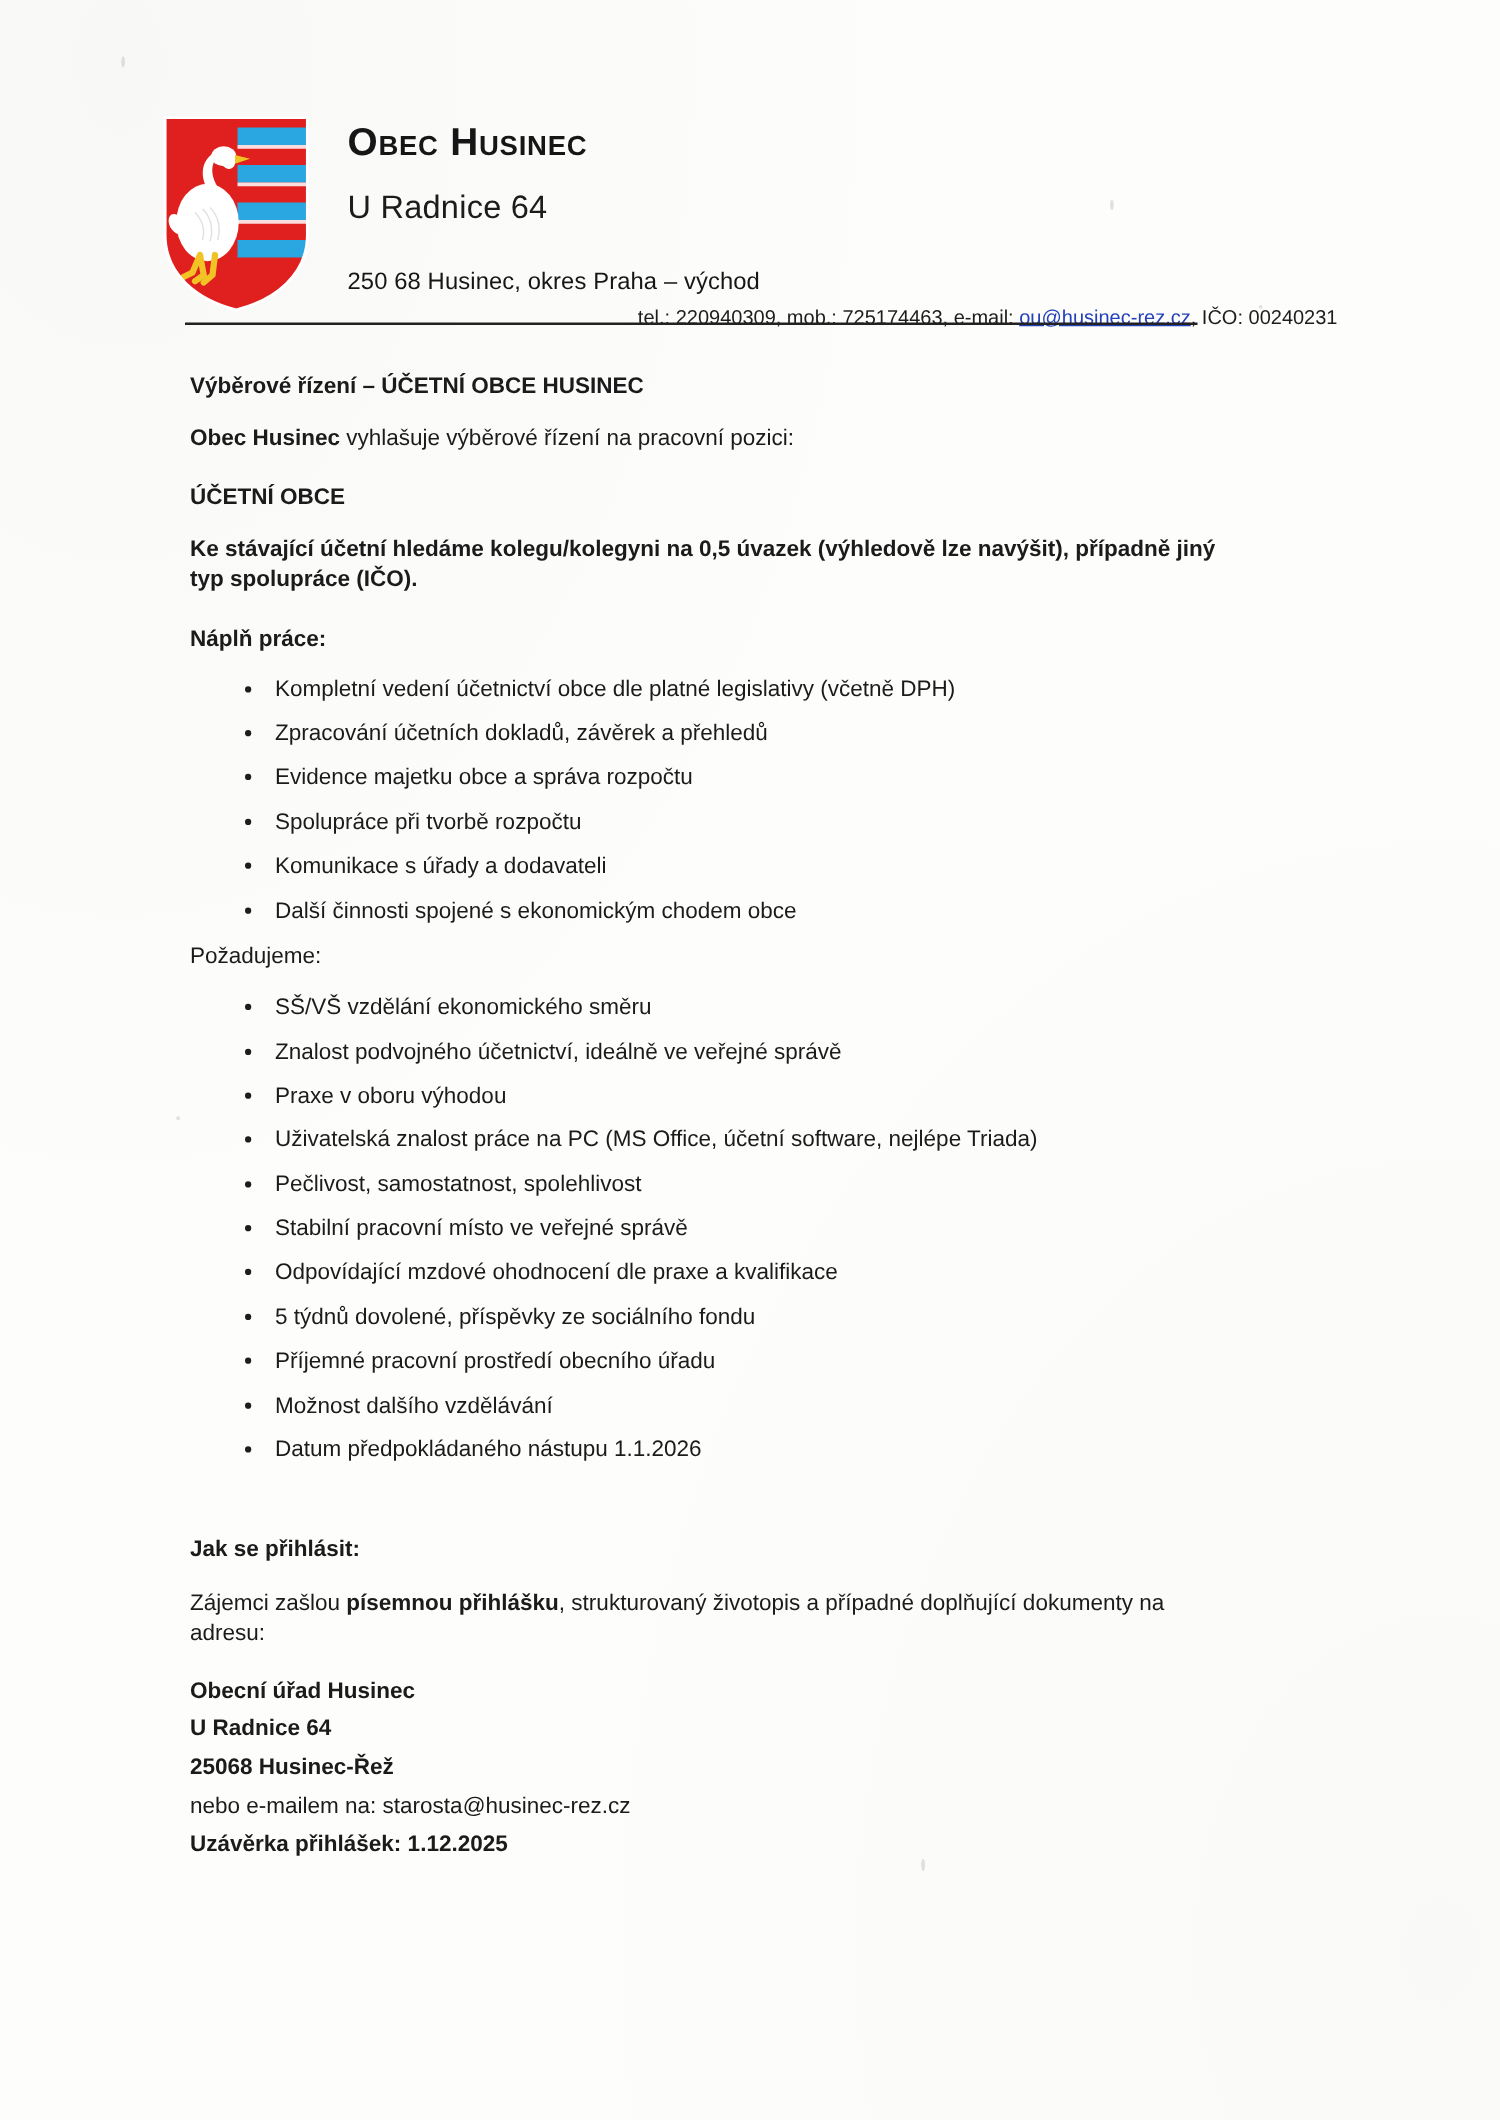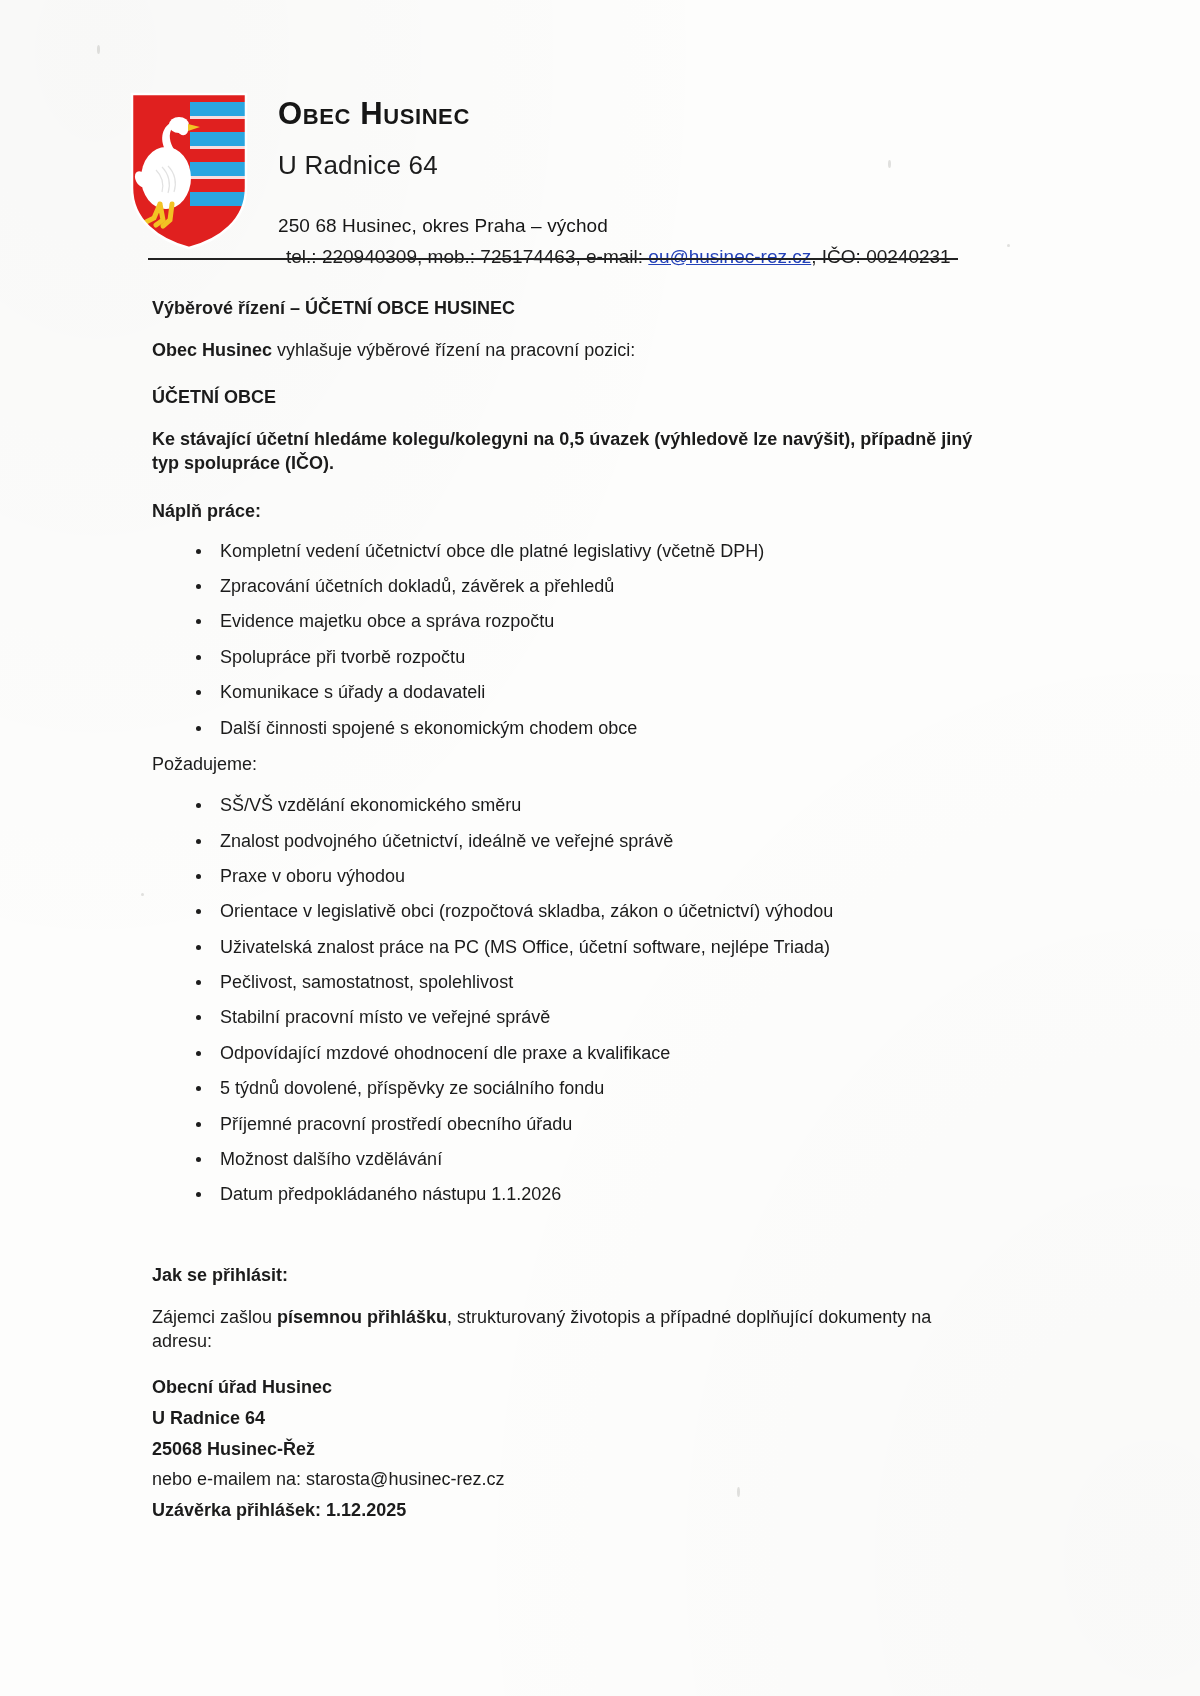--- a/index.html
+++ b/index.html
@@ -74,25 +74,26 @@
     color: #1c1c1c;
     letter-spacing: .2px;
   }
   .org-city {
     font-size: 19px;
     margin-top: 34px;
     color: #161616;
     letter-spacing: .1px;
   }
   .org-contact {
-    font-size: 19px;
+    font-size: 16px;
     margin-top: 9px;
     margin-left: 8px;
     color: #1d1d1d;
     white-space: nowrap;
+    text-align: right;
   }
   .org-contact .mail-link {
     color: #2341b8;
     text-decoration: underline;
   }
   .rule {
     position: absolute;
     left: 148px;
     top: 258px;
     width: 810px;
@@ -252,21 +253,20 @@
         <li>Další činnosti spojené s ekonomickým chodem obce</li>
       </ul>
     </div>
 
     <div class="group">
       <p class="after-list-head">Požadujeme:</p>
       <ul class="items">
         <li>SŠ/VŠ vzdělání ekonomického směru</li>
         <li>Znalost podvojného účetnictví, ideálně ve veřejné správě</li>
         <li>Praxe v oboru výhodou</li>
-        <li>Orientace v legislativě obci (rozpočtová skladba, zákon o účetnictví) výhodou</li>
         <li>Uživatelská znalost práce na PC (MS Office, účetní software, nejlépe Triada)</li>
         <li>Pečlivost, samostatnost, spolehlivost</li>
       </ul>
     </div>
 
     <div class="group">
       <ul class="items last">
         <li>Stabilní pracovní místo ve veřejné správě</li>
         <li>Odpovídající mzdové ohodnocení dle praxe a kvalifikace</li>
         <li>5 týdnů dovolené, příspěvky ze sociálního fondu</li>

